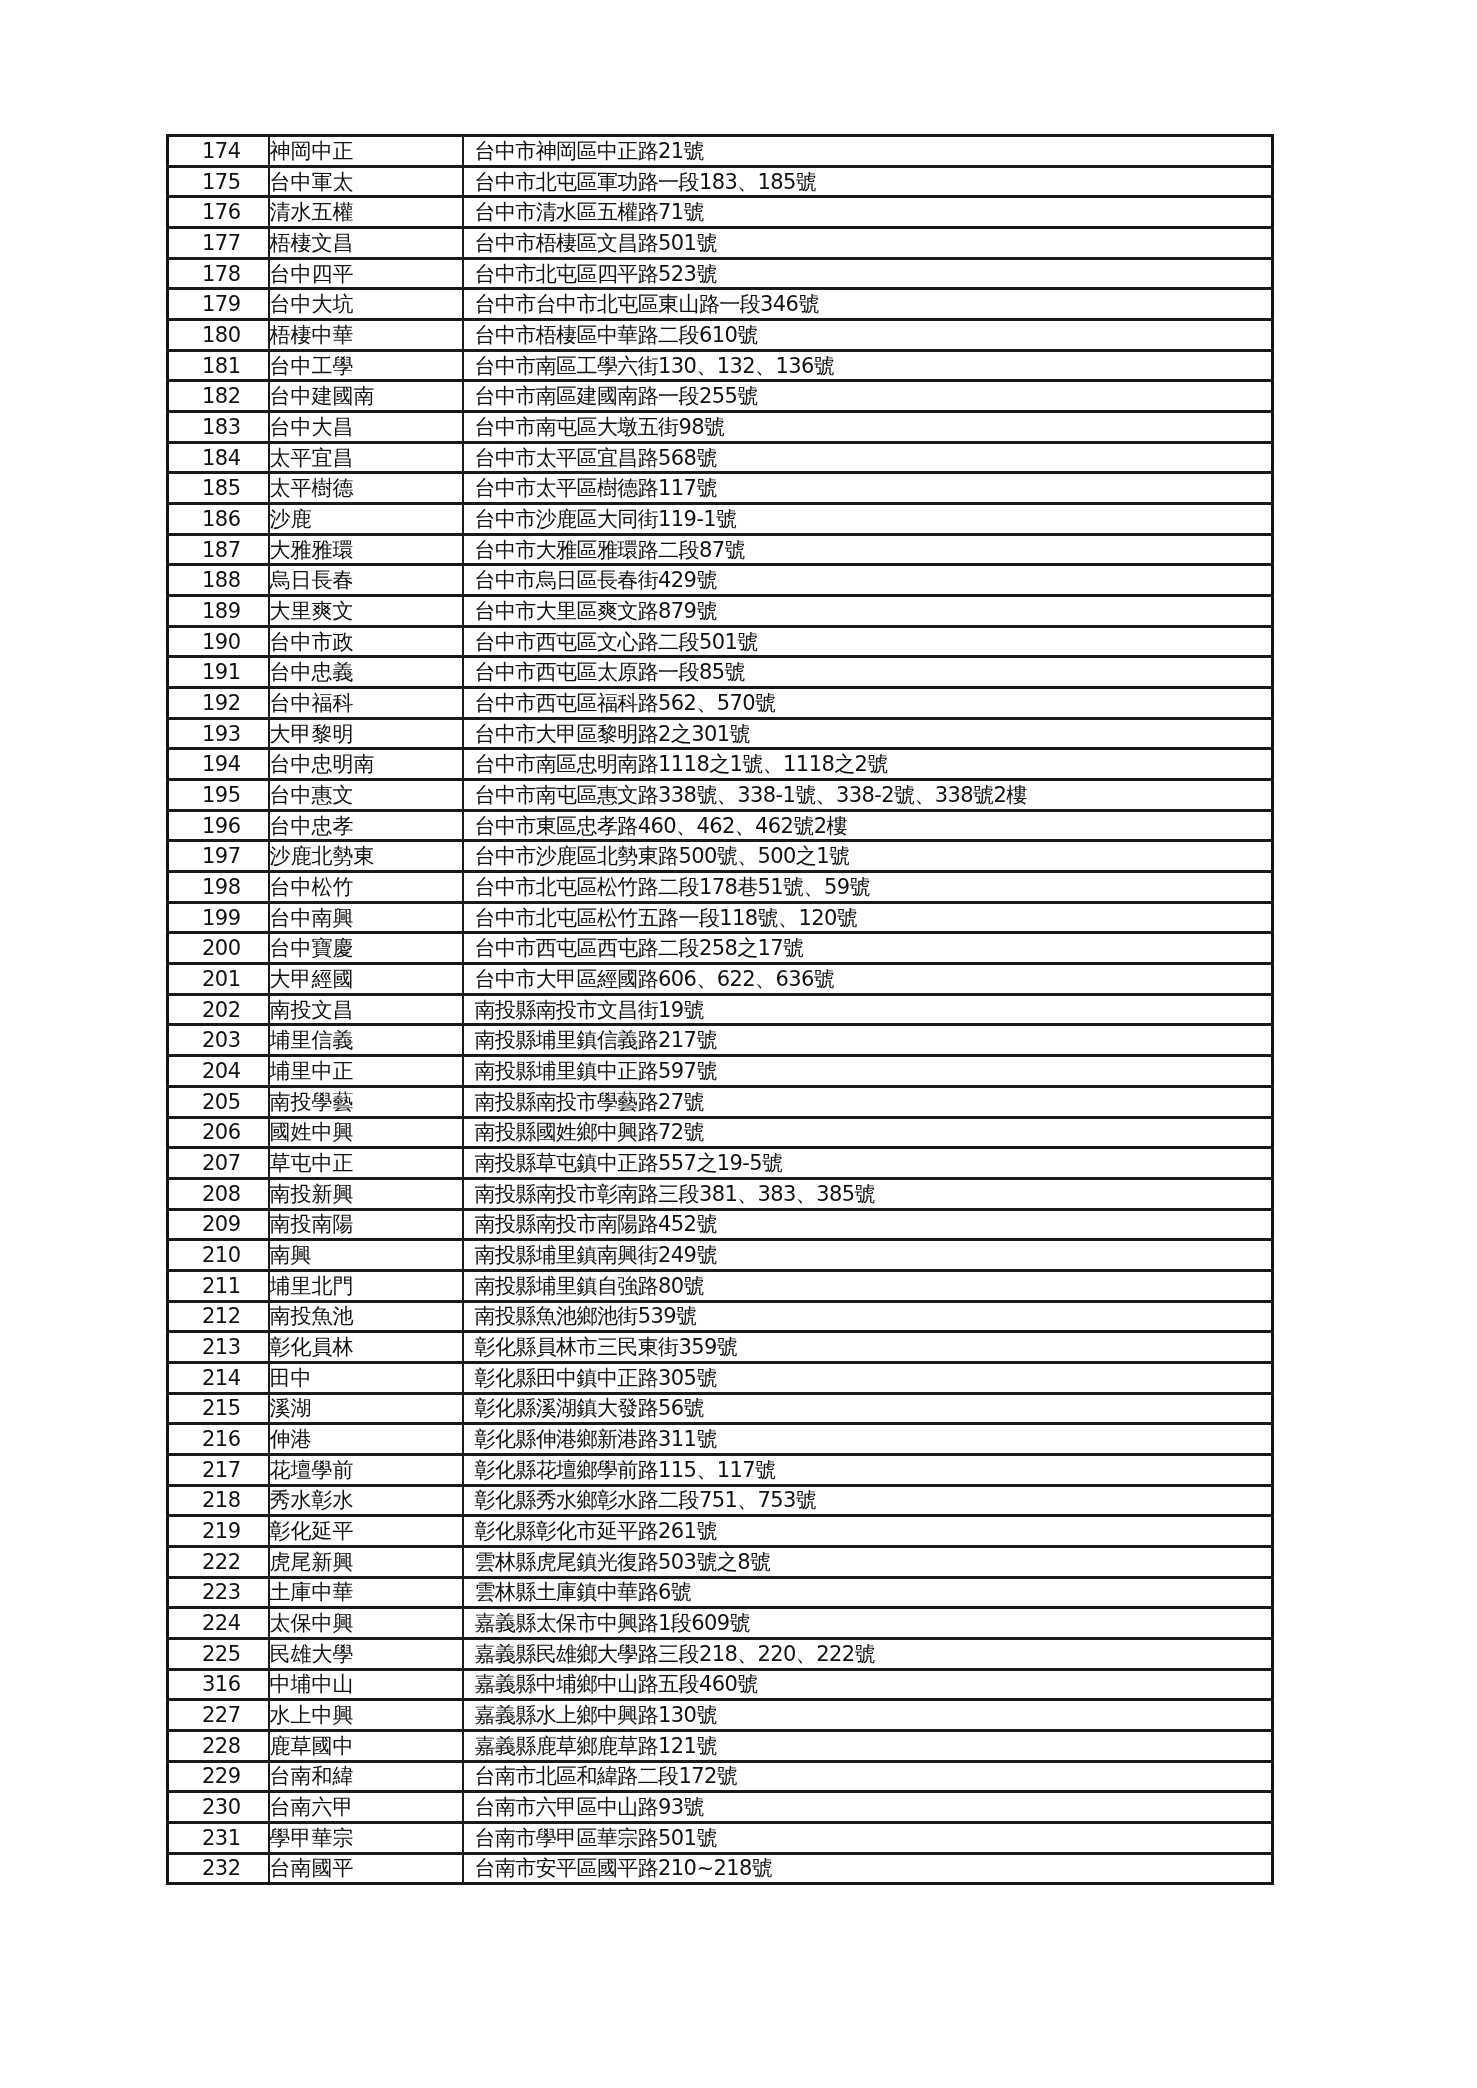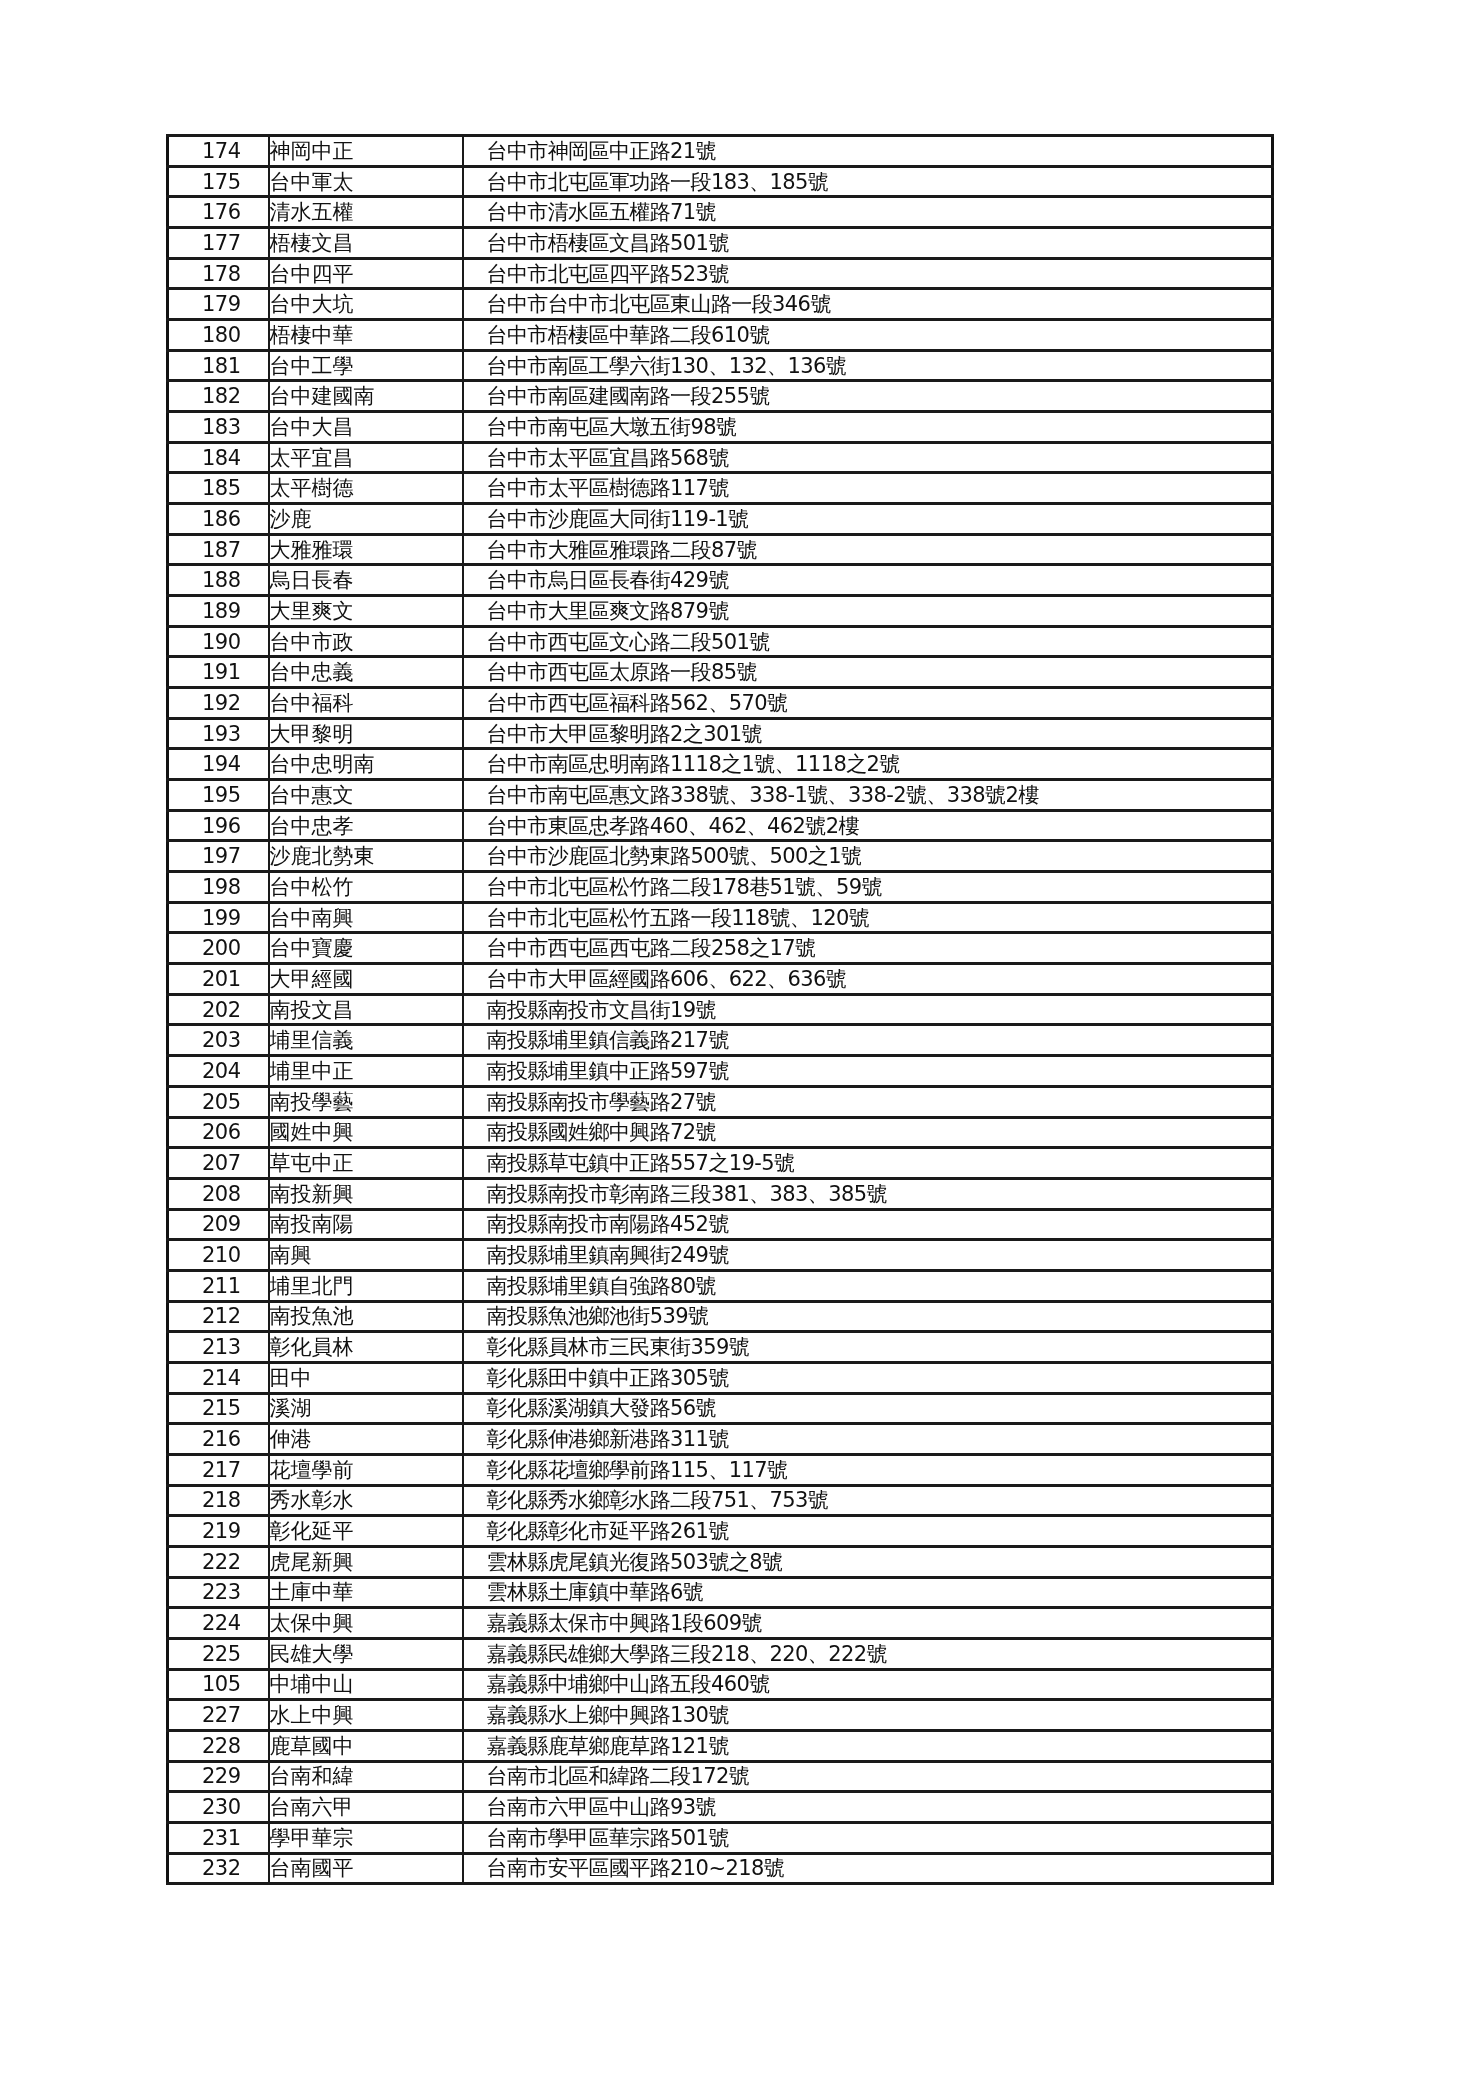--- a/index.html
+++ b/index.html
@@ -52,21 +52,21 @@
     table.station-table td.num {
       text-align: center;
       padding-left: 6px;
       letter-spacing: -0.5px;
     }
     table.station-table td.name {
       text-align: left;
     }
     table.station-table td.addr {
       text-align: left;
-      padding-left: 23px;
+      padding-left: 11px;
       letter-spacing: -0.6px;
     }
     table.station-table tr { height: 30.68px; }
   </style>
 </head>
 <body>
 
 <div class="page">
   <table class="station-table">
     <colgroup>
@@ -319,21 +319,21 @@
           <td class="num">224</td>
           <td class="name">太保中興</td>
           <td class="addr">嘉義縣太保市中興路1段609號</td>
         </tr>
         <tr>
           <td class="num">225</td>
           <td class="name">民雄大學</td>
           <td class="addr">嘉義縣民雄鄉大學路三段218、220、222號</td>
         </tr>
         <tr>
-          <td class="num">105</td>
+          <td class="num">316</td>
           <td class="name">中埔中山</td>
           <td class="addr">嘉義縣中埔鄉中山路五段460號</td>
         </tr>
         <tr>
           <td class="num">227</td>
           <td class="name">水上中興</td>
           <td class="addr">嘉義縣水上鄉中興路130號</td>
         </tr>
         <tr>
           <td class="num">228</td>

